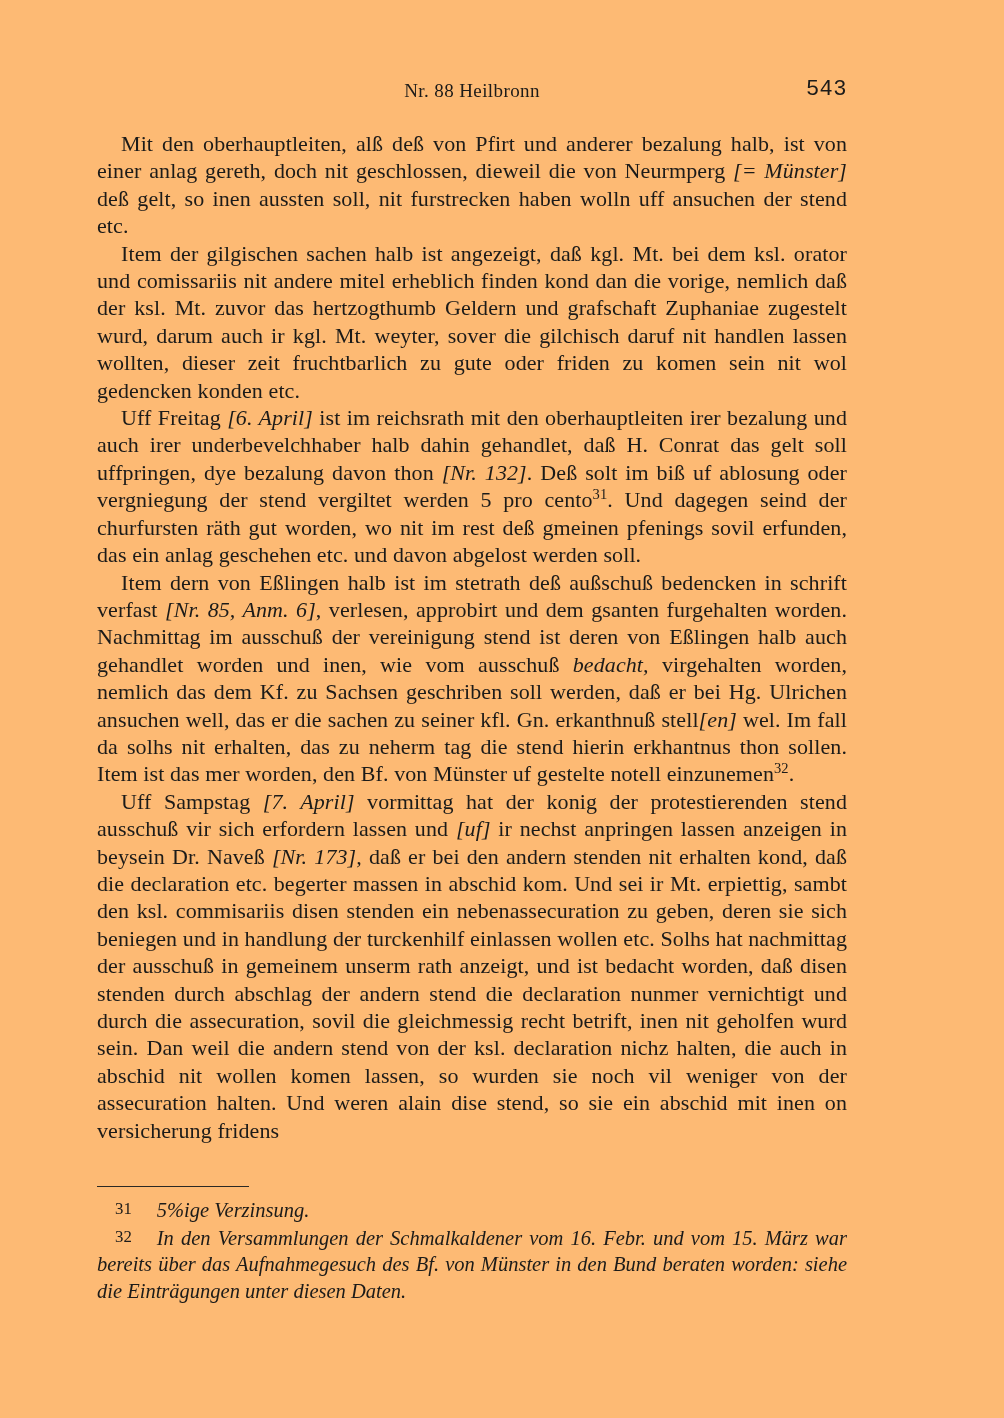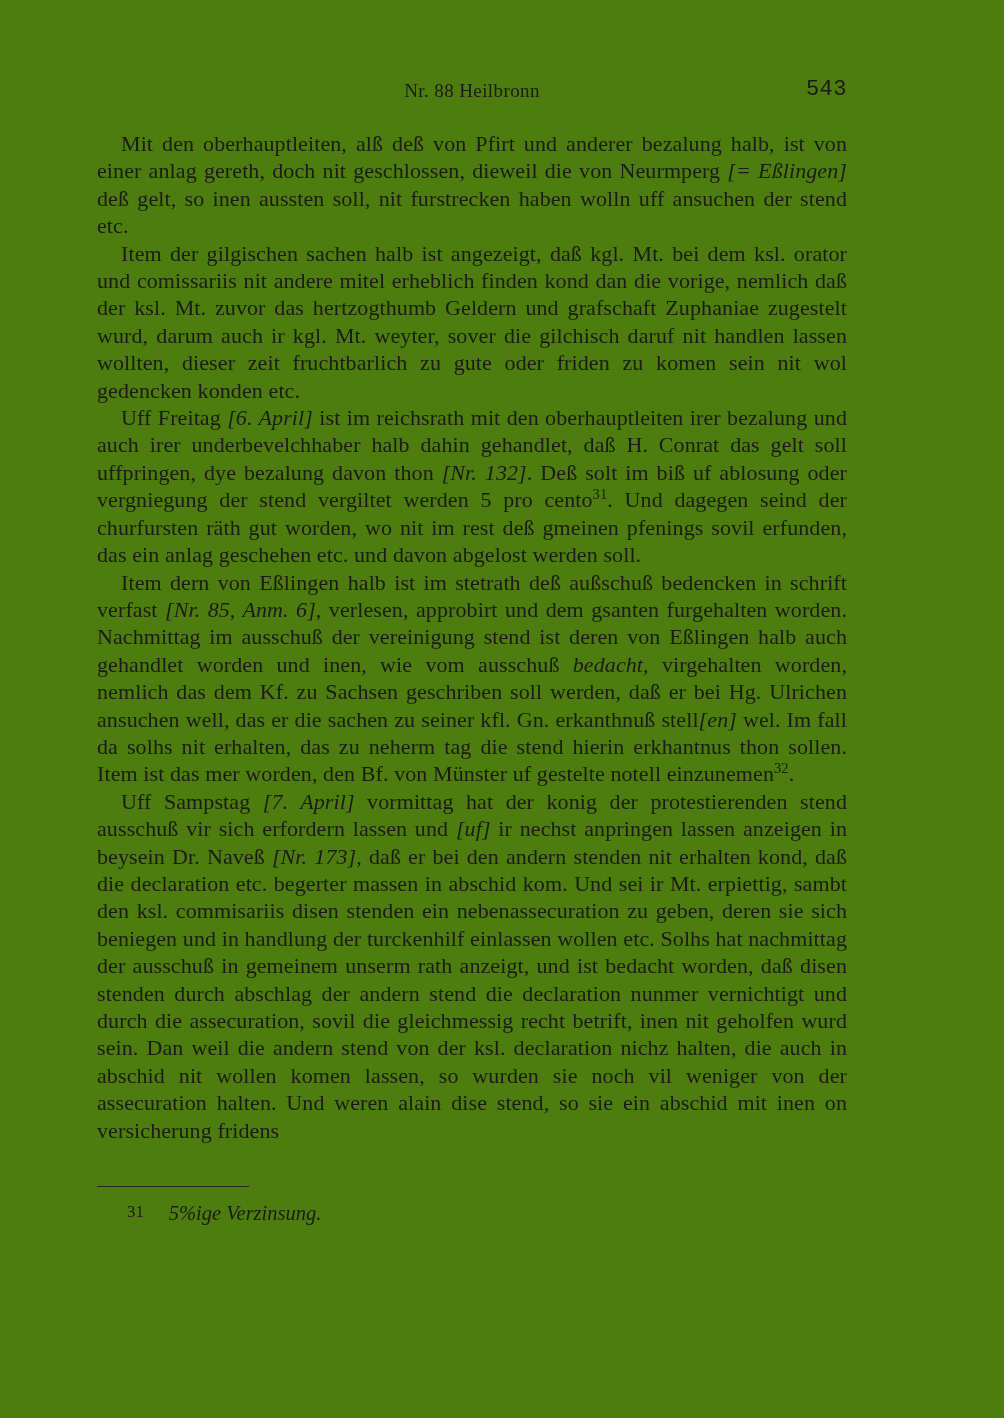--- a/index.html
+++ b/index.html
@@ -5,21 +5,21 @@
   html, body {
     margin: 0;
     padding: 0;
     background: #e9e7e2;
   }
   .page {
     position: relative;
     width: 1004px;
     height: 1418px;
     margin: 0 auto;
-    background: #4d7c0f;
+    background: #fdba74;
     overflow: hidden;
     font-family: "Liberation Serif", "DejaVu Serif", serif;
     color: #1c1b19;
   }
   .content {
     position: absolute;
     left: 97px;
     top: 80px;
     width: 750px;
   }
@@ -60,21 +60,21 @@
     vertical-align: super;
   }
   .footnote-rule {
     margin-top: 42px;
     margin-bottom: 9px;
     width: 152px;
     height: 0;
     border-top: 1.6px solid #2a2925;
   }
   .footnotes p {
-    margin: 12px;
+    margin: 0;
     font-style: italic;
     font-size: 20.5px;
     line-height: 26.5px;
     text-align: justify;
     text-indent: 18px;
     hyphens: auto;
   }
   .fn-marker {
     font-style: normal;
     font-size: 0.82em;
@@ -87,27 +87,28 @@
 
 <div class="page">
   <div class="content">
 
     <div class="page-header">
       <span class="running-title">Nr. 88 Heilbronn</span>
       <span class="page-number">543</span>
     </div>
 
     <div class="body-text">
-        <p><span>Mit den oberhauptleiten, alß deß von Pfirt und anderer bezalung halb, ist von einer anlag gereth, doch nit geschlossen, dieweil die von Neurmperg </span><span class="italic">[= Eßlingen]</span><span> deß gelt, so inen aussten soll, nit furstrecken haben wolln uff ansuchen der stend etc.</span></p>
+        <p><span>Mit den oberhauptleiten, alß deß von Pfirt und anderer bezalung halb, ist von einer anlag gereth, doch nit geschlossen, dieweil die von Neurmperg </span><span class="italic">[= Münster]</span><span> deß gelt, so inen aussten soll, nit furstrecken haben wolln uff ansuchen der stend etc.</span></p>
         <p><span>Item der gilgischen sachen halb ist angezeigt, daß kgl. Mt. bei dem ksl. orator und comissariis nit andere mitel erheblich finden kond dan die vorige, nemlich daß der ksl. Mt. zuvor das hertzogthumb Geldern und grafschaft Zuphaniae zugestelt wurd, darum auch ir kgl. Mt. weyter, sover die gilchisch daruf nit handlen lassen wollten, dieser zeit fruchtbarlich zu gute oder friden zu komen sein nit wol gedencken konden etc.</span></p>
         <p><span>Uff Freitag </span><span class="italic">[6. April]</span><span> ist im reichsrath mit den oberhauptleiten irer bezalung und auch irer underbevelchhaber halb dahin gehandlet, daß H. Conrat das gelt soll uffpringen, dye bezalung davon thon </span><span class="italic">[Nr. 132]</span><span>. Deß solt im biß uf ablosung oder vergniegung der stend vergiltet werden 5 pro cento</span><sup class="fn-ref">31</sup><span>. Und dagegen seind der churfursten räth gut worden, wo nit im rest deß gmeinen pfenings sovil erfunden, das ein anlag geschehen etc. und davon abgelost werden soll.</span></p>
         <p><span>Item dern von Eßlingen halb ist im stetrath deß außschuß bedencken in schrift verfast </span><span class="italic">[Nr. 85, Anm. 6]</span><span>, verlesen, approbirt und dem gsanten furgehalten worden. Nachmittag im ausschuß der vereinigung stend ist deren von Eßlingen halb auch gehandlet worden und inen, wie vom ausschuß </span><span class="italic">bedacht,</span><span> virgehalten worden, nemlich das dem Kf. zu Sachsen geschriben soll werden, daß er bei Hg. Ulrichen ansuchen well, das er die sachen zu seiner kfl. Gn. erkanthnuß stell</span><span class="italic">[en]</span><span> wel. Im fall da solhs nit erhalten, das zu neherm tag die stend hierin erkhantnus thon sollen. Item ist das mer worden, den Bf. von Münster uf gestelte notell einzunemen</span><sup class="fn-ref">32</sup><span>.</span></p>
         <p><span>Uff Sampstag </span><span class="italic">[7. April]</span><span> vormittag hat der konig der protestierenden stend ausschuß vir sich erfordern lassen und </span><span class="italic">[uf]</span><span> ir nechst anpringen lassen anzeigen in beysein Dr. Naveß </span><span class="italic">[Nr. 173],</span><span> daß er bei den andern stenden nit erhalten kond, daß die declaration etc. begerter massen in abschid kom. Und sei ir Mt. erpiettig, sambt den ksl. commisariis disen stenden ein nebenassecuration zu geben, deren sie sich beniegen und in handlung der turckenhilf einlassen wollen etc. Solhs hat nachmittag der ausschuß in gemeinem unserm rath anzeigt, und ist bedacht worden, daß disen stenden durch abschlag der andern stend die declaration nunmer vernichtigt und durch die assecuration, sovil die gleichmessig recht betrift, inen nit geholfen wurd sein. Dan weil die andern stend von der ksl. declaration nichz halten, die auch in abschid nit wollen komen lassen, so wurden sie noch vil weniger von der assecuration halten. Und weren alain dise stend, so sie ein abschid mit inen on versicherung fridens</span></p>
       </div>
 
     <div class="footnote-rule"></div>
 
     <div class="footnotes">
         <p><span class="fn-marker">31</span><span>5%ige Verzinsung.</span></p>
+        <p><span class="fn-marker">32</span><span>In den Versammlungen der Schmalkaldener vom 16. Febr. und vom 15. März war bereits über das Aufnahmegesuch des Bf. von Münster in den Bund beraten worden: siehe die Einträgungen unter diesen Daten.</span></p>
       </div>
 
   </div>
 </div>
 
 </body></html>

